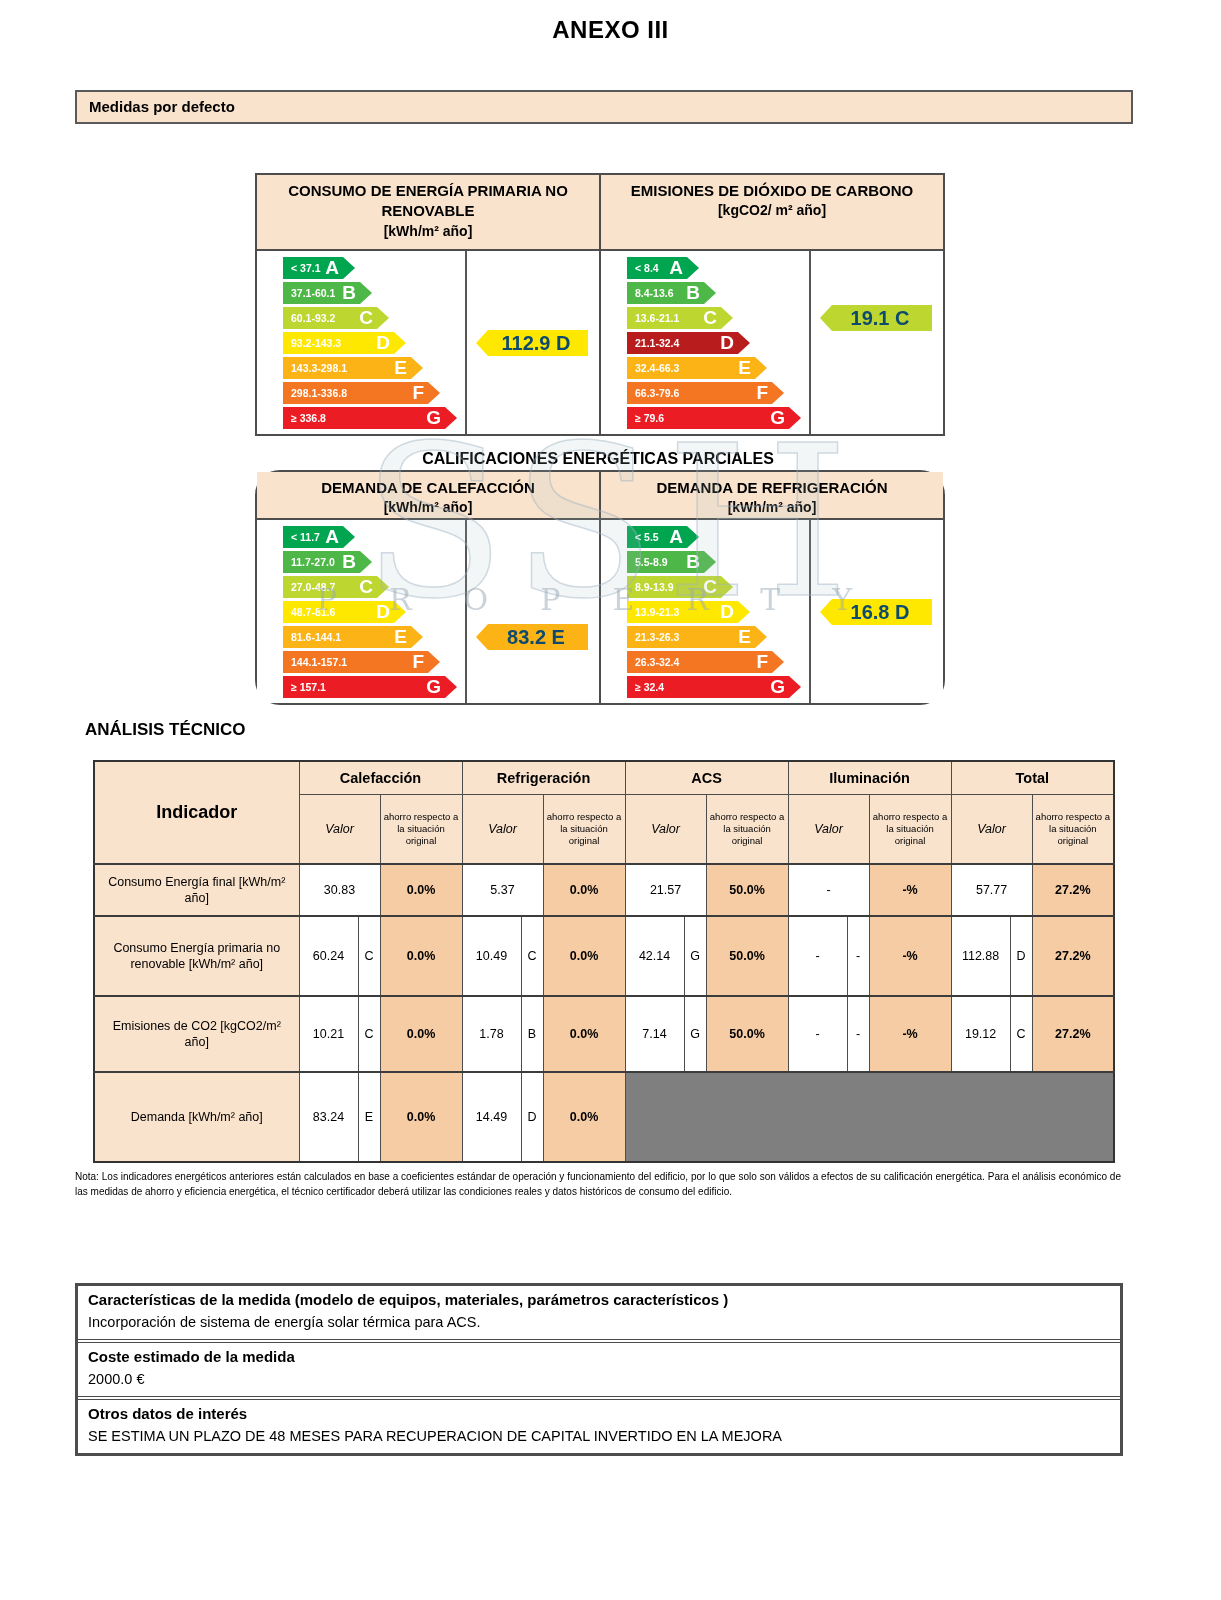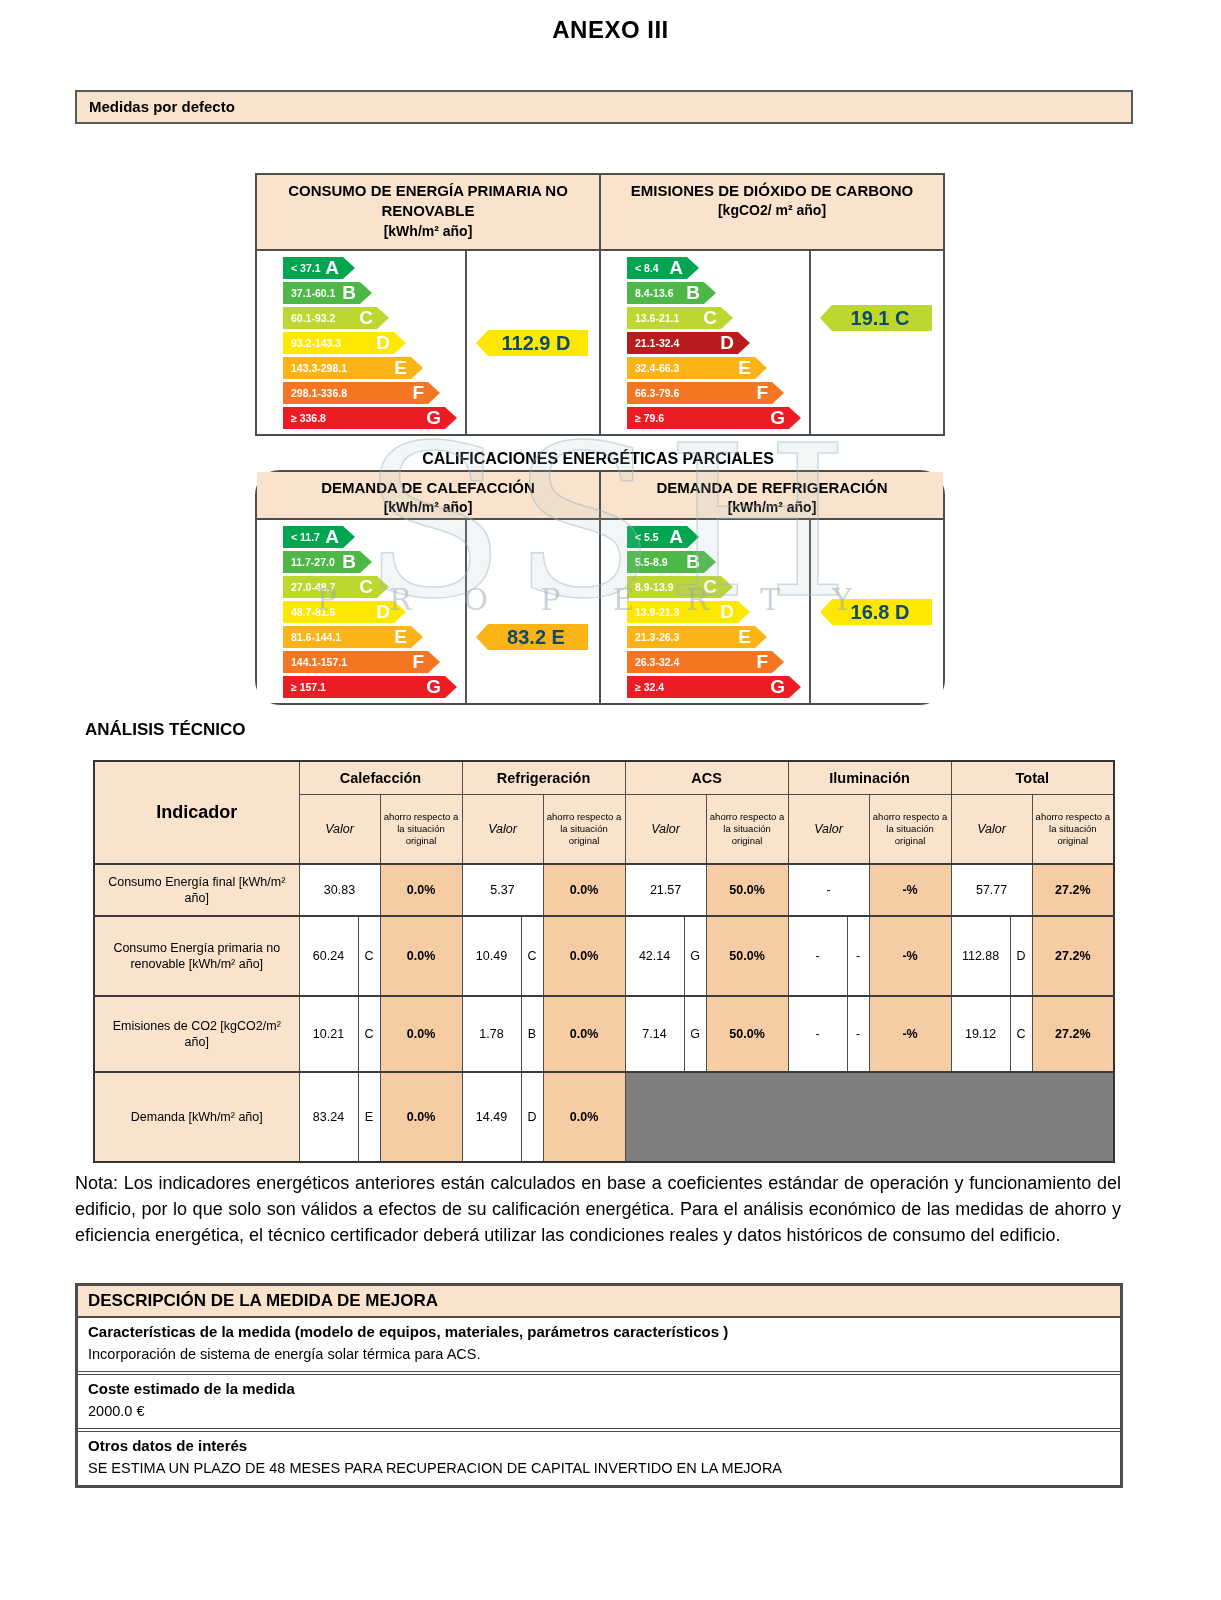--- a/index.html
+++ b/index.html
@@ -52,21 +52,21 @@
   table.analysis tbody td{text-align:center;font-size:12.5px;border-top:2px solid #3c3c3c;}
   td.ind{background:#fae3cd;font-size:13.5px;padding:4px 8px !important;line-height:1.3;}
   td.numcell{background:#fff;}
   td.numcell .wrapnum{display:inline-block;max-width:40px;word-break:break-all;line-height:1.3;}
   td.lettercell{background:#fff;font-size:15px;}
   td.ahorro{background:#f6cca4;font-weight:bold;}
   td.grayblock{background:#7f7f7f;}
   tr.r0{height:52px;}tr.r1{height:80px;}tr.r2{height:76px;}tr.r3{height:90px;}
 
   
-  .nota{position:absolute;left:75px;top:1170px;width:1046px;font-size:18px;
+  .nota{position:absolute;left:75px;top:1170px;width:1046px;font-size:10px;
         line-height:1.45;text-align:justify;}
 
   
   .desc-box{position:absolute;left:75px;top:1283px;width:1042px;border:3px solid #4d4d4d;background:#fff;}
   .desc-header{background:#fae3cd;font-size:17px;font-weight:bold;padding:5px 10px;border-bottom:2px solid #4d4d4d;}
   .desc-label{font-weight:bold;font-size:15px;padding:5px 10px 2px;}
   .desc-label.sep{border-top:4px double #4d4d4d;}
   .desc-value{font-size:14.5px;padding:4px 10px 9px;}
 
   
@@ -359,21 +359,20 @@
             <td class="ahorro">0.0%</td>
             <td class="grayblock" colspan="9"></td>
           </tr>
         </tbody>
     </table>
   </div>
 
   <div class="nota">Nota: Los indicadores energéticos anteriores están calculados en base a coeficientes estándar de operación y funcionamiento del edificio, por lo que solo son válidos a efectos de su calificación energética. Para el análisis económico de las medidas de ahorro y eficiencia energética, el técnico certificador deberá utilizar las condiciones reales y datos históricos de consumo del edificio.</div>
 
   <div class="desc-box">
-    <div class="desc-header">DESCRIPCIÓN DE LA MEDIDA DE MEJORA</div>
     <div id="desc-rows">
         <div class="desc-label">Características de la medida (modelo de equipos, materiales, parámetros característicos )</div>
         <div class="desc-value">Incorporación de sistema de energía solar térmica para ACS.</div>
         <div class="desc-label sep">Coste estimado de la medida</div>
         <div class="desc-value">2000.0 €</div>
         <div class="desc-label sep">Otros datos de interés</div>
         <div class="desc-value">SE ESTIMA UN PLAZO DE 48 MESES PARA RECUPERACION DE CAPITAL INVERTIDO EN LA MEJORA</div>
       </div>
   </div>
 

